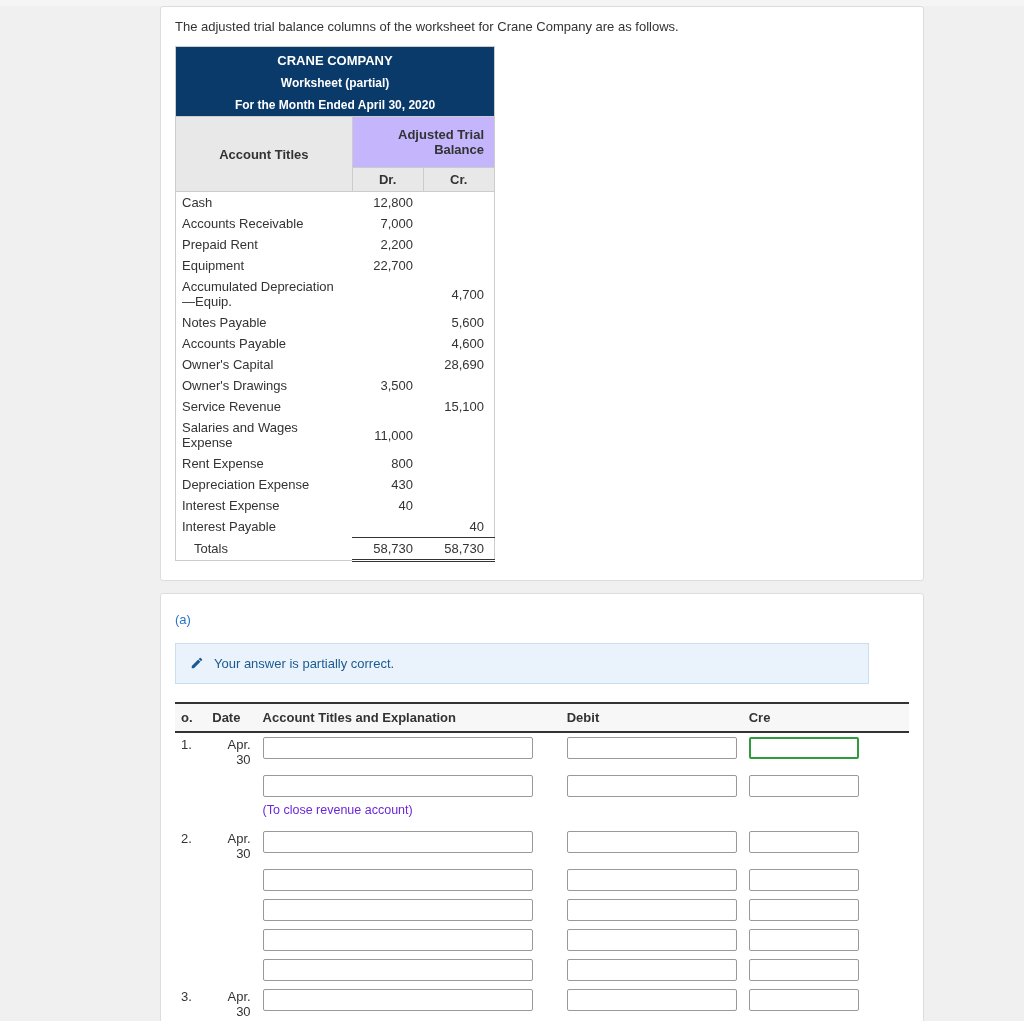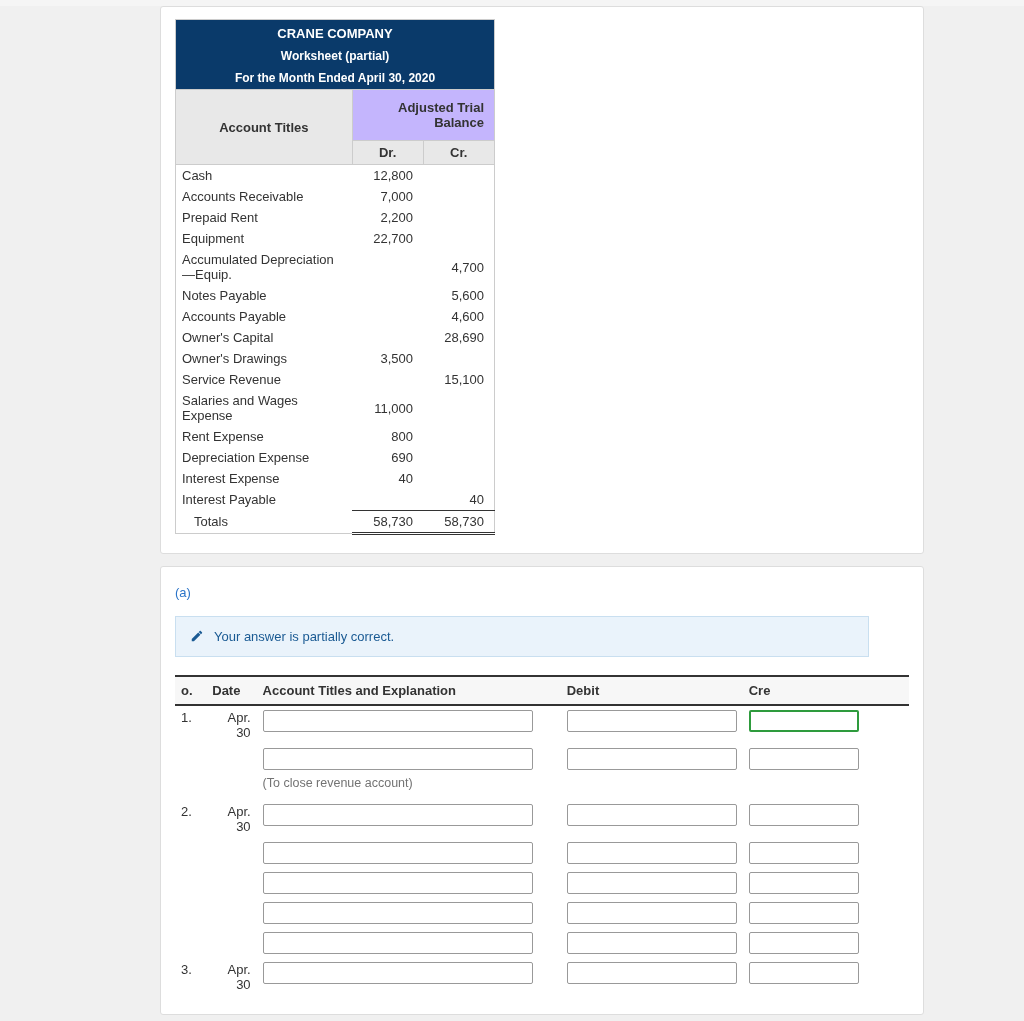--- a/index.html
+++ b/index.html
@@ -142,30 +142,31 @@
     border-radius: 2px;
     padding: 2px 4px;
     box-sizing: border-box;
   }
   .jr input.amt.ok { border: 2px solid #2e9b3d; }
   .jr input.amt.clip { width: 110px; }
   .jr .caption td {
     padding-top: 2px;
     padding-bottom: 10px;
     font-size: 12.5px;
-    color: #737373;
+    color: #6d28d9;
   }
 </style>
 </head>
 <body>
 
 <div class="page">
   <div class="cardwrap">
 
     <div class="card">
+      <div class="intro">The adjusted trial balance columns of the worksheet for Crane Company are as follows.</div>
 
       <table class="tb">
         <tbody>
             <tr>
               <td colspan="3" class="bluehdr title">CRANE COMPANY</td>
             </tr>
         <tr>
               <td colspan="3" class="bluehdr">Worksheet (partial)</td>
             </tr>
         <tr>
@@ -236,21 +237,21 @@
               <td class="num">11,000</td>
               <td class="num"></td>
             </tr>
             <tr>
               <td class="acct">Rent Expense</td>
               <td class="num">800</td>
               <td class="num"></td>
             </tr>
             <tr>
               <td class="acct">Depreciation Expense</td>
-              <td class="num">690</td>
+              <td class="num">430</td>
               <td class="num"></td>
             </tr>
             <tr>
               <td class="acct">Interest Expense</td>
               <td class="num">40</td>
               <td class="num"></td>
             </tr>
             <tr>
               <td class="acct">Interest Payable</td>
               <td class="num underline"></td>

